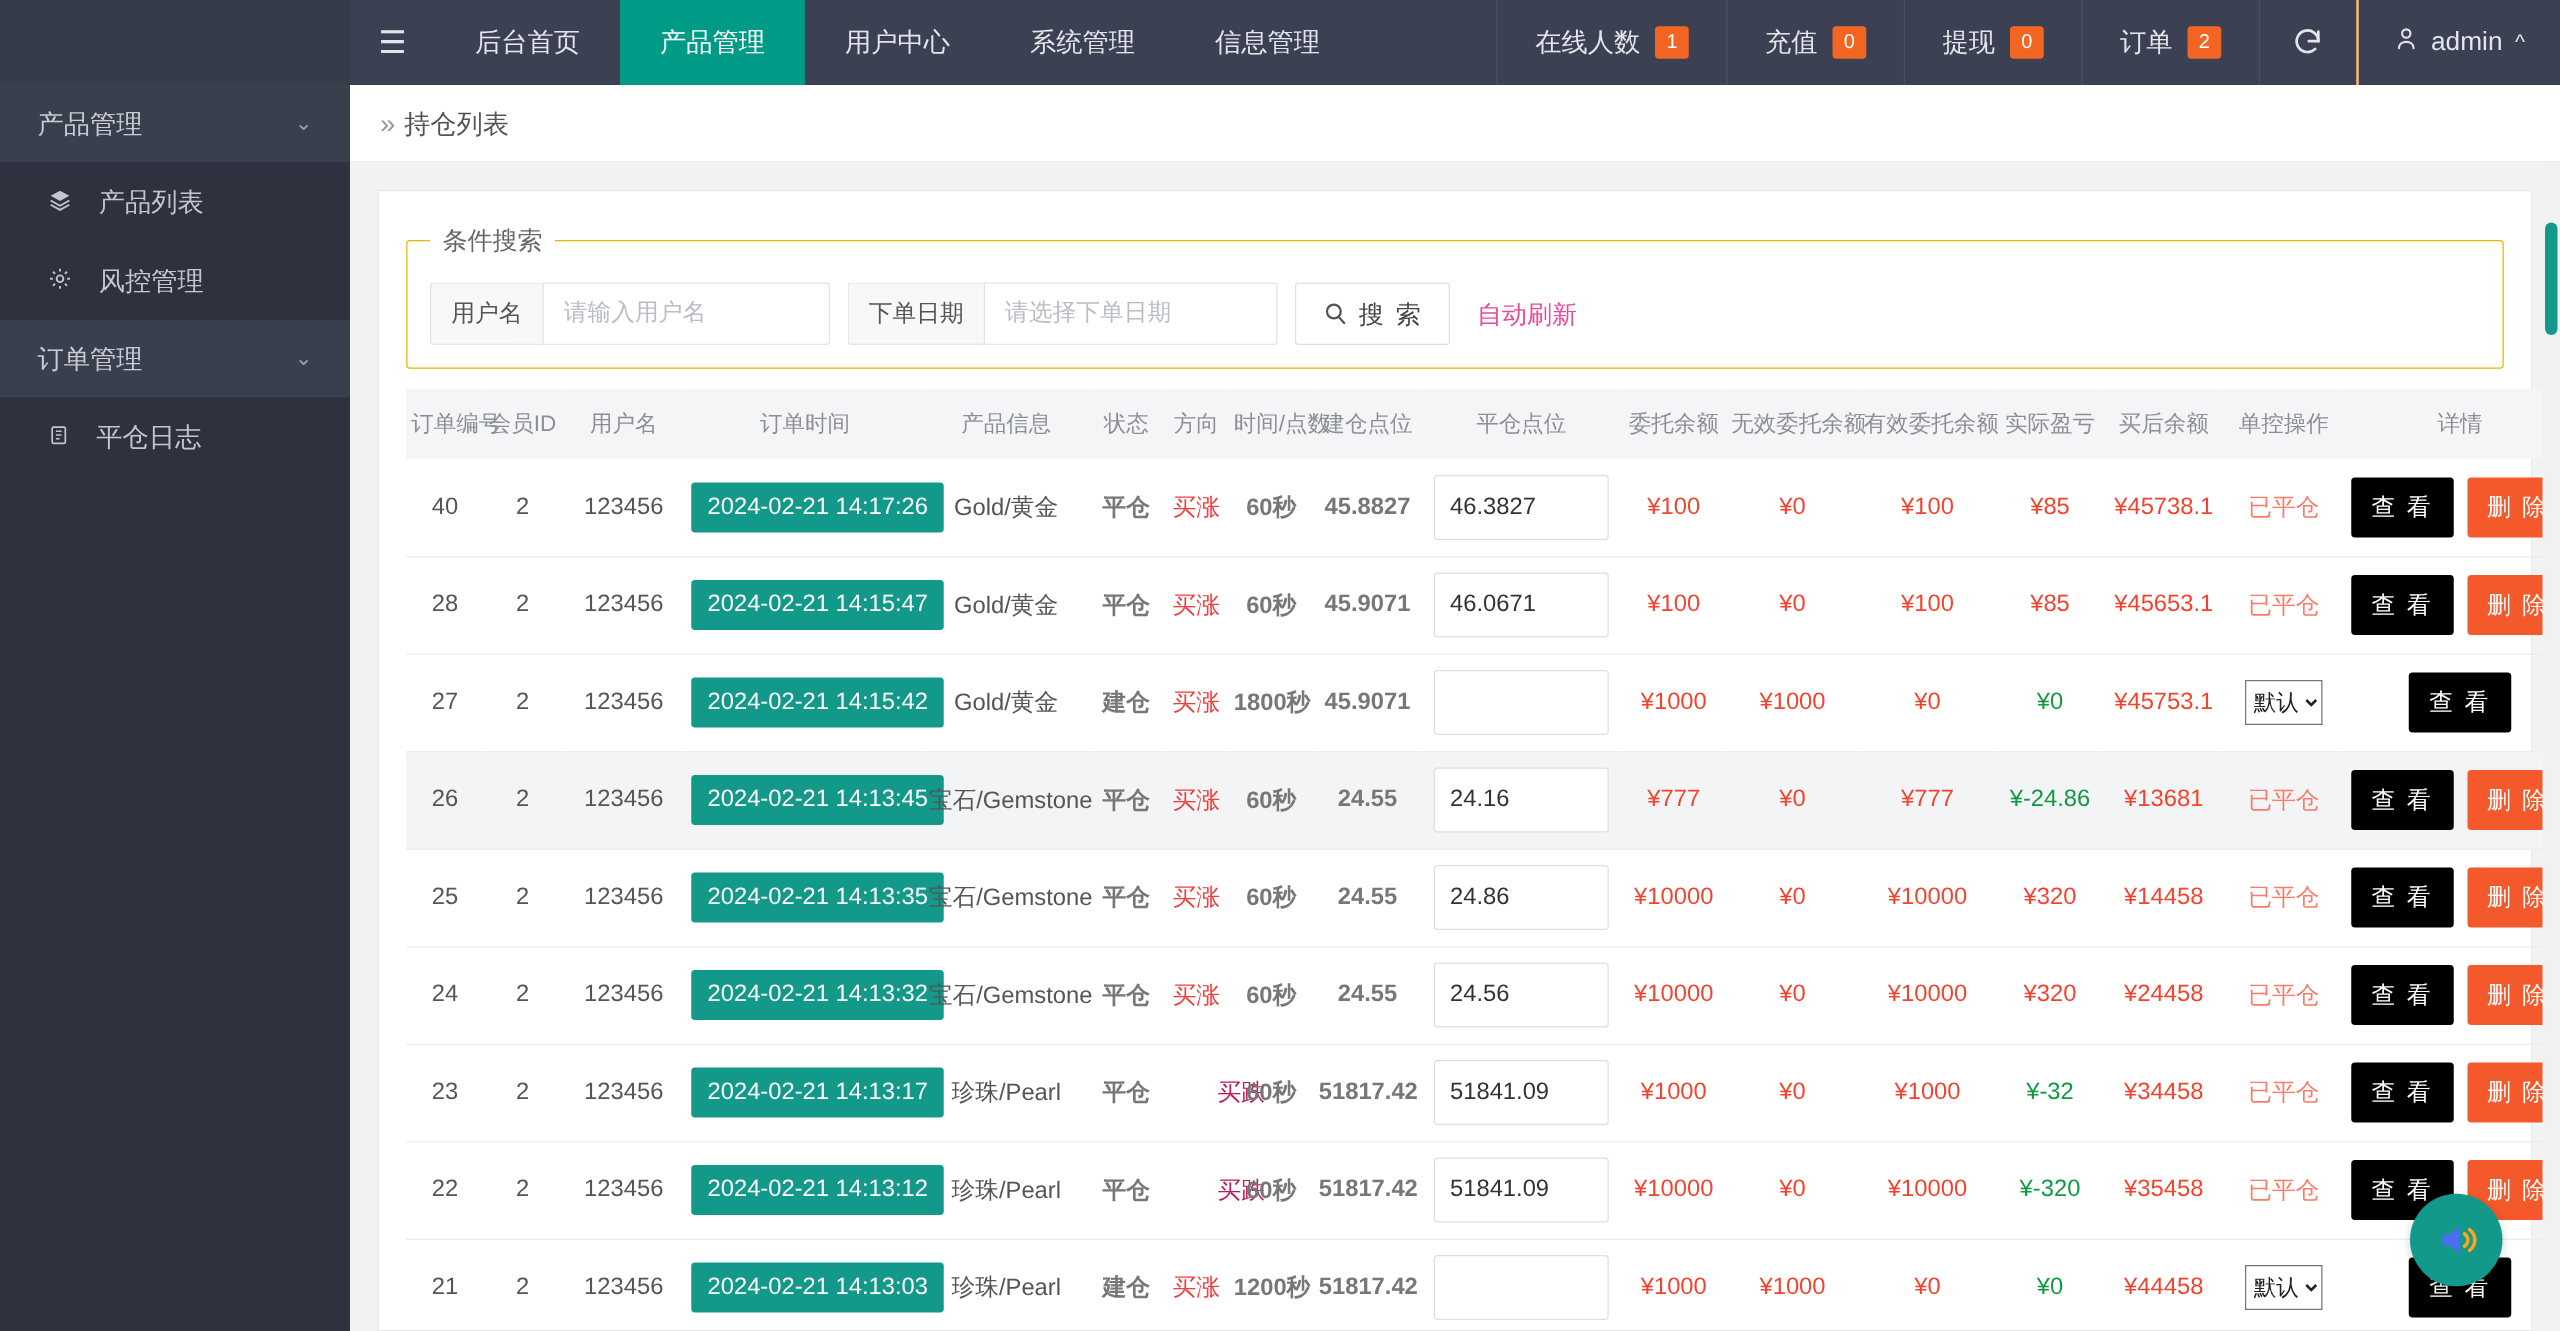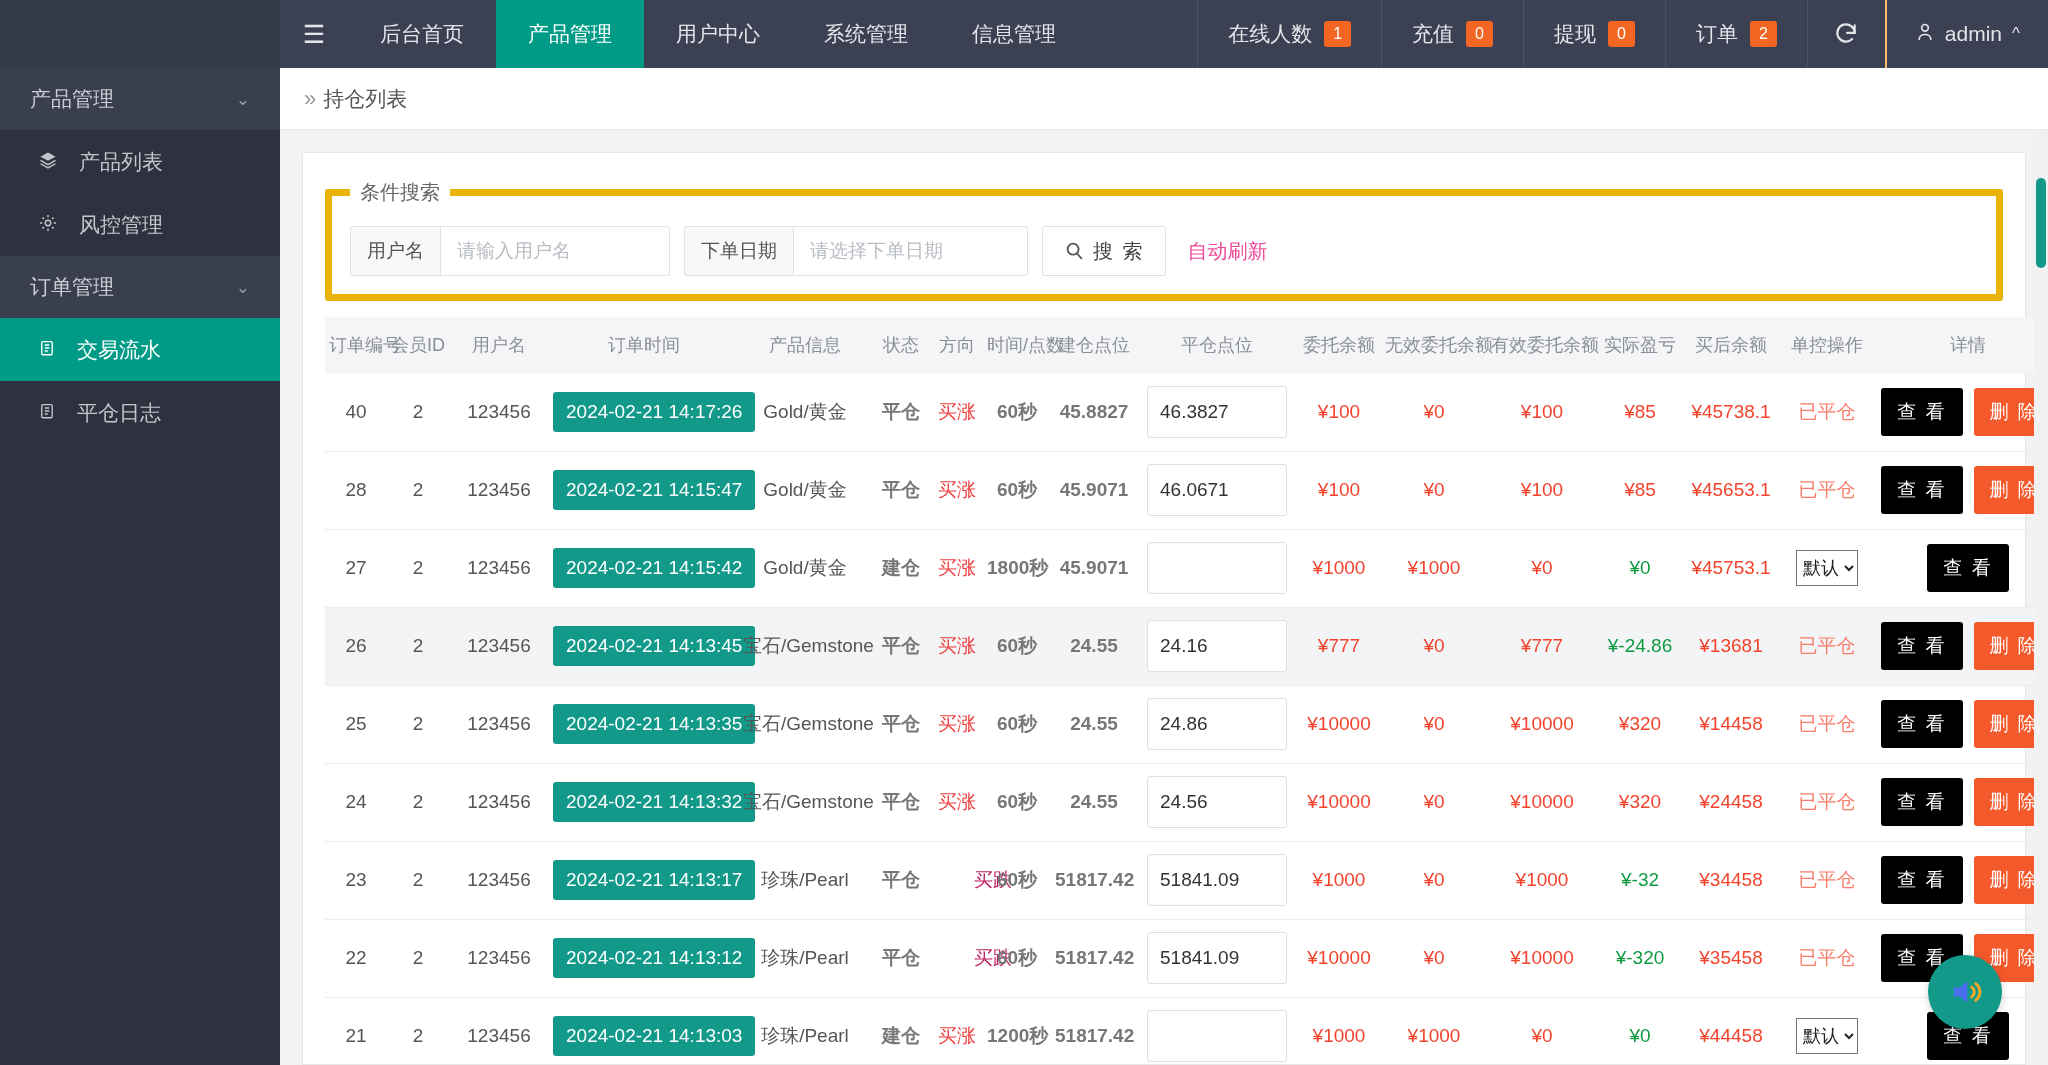--- a/index.html
+++ b/index.html
@@ -83,21 +83,21 @@
     position: absolute; left: 280px; top: 130px; right: 0; bottom: 0;
     background: #f2f2f2; padding: 22px 22px 0 22px; overflow: hidden;
   }
   #panel {
     background: #fff; border: 1px solid #e6e6e6; padding: 18px 22px 0 22px;
     height: 100%;
   }
 
   
   fieldset.search-box {
-    border: 7px solid #eab308; border-radius: 3px;
+    border: 1px solid #eab308; border-radius: 3px;
     padding: 14px 18px 18px 18px; margin: 8px 0 0 0;
   }
   fieldset.search-box legend {
     font-size: 20px; color: #666; padding: 0 10px;
   }
   .search-row { display: flex; align-items: center; gap: 14px; padding-top: 6px; }
   .input-group { display: flex; height: 50px; }
   .input-addon {
     display: flex; align-items: center; padding: 0 16px;
     background: #f7f8fa; border: 1px solid #e0e3e8; border-right: none;
@@ -210,27 +210,20 @@
       <div class="nav-item">
         <span class="nav-ico"><svg width="20" height="20" viewBox="0 0 24 24" fill="none" stroke="currentColor" stroke-width="1.8">
             <circle cx="12" cy="12" r="3.2"></circle>
             <path d="M12 2.5v2.6M12 18.9v2.6M21.5 12h-2.6M5.1 12H2.5M18.7 5.3l-1.9 1.9M7.2 16.8l-1.9 1.9M18.7 18.7l-1.9-1.9M7.2 7.2L5.3 5.3"></path>
           </svg></span>
         <span>风控管理</span>
       </div>
       <div class="nav-group-title">
         <span>订单管理</span>
         <span class="chev">⌄</span>
-      </div>
-      <div class="nav-item active">
-        <span class="nav-ico"><svg width="18" height="20" viewBox="0 0 24 24" fill="none" stroke="currentColor" stroke-width="1.8">
-            <rect x="5" y="3.5" width="14" height="17.5" rx="1.6"></rect>
-            <path d="M9 8h6M9 12h6M9 16h4"></path>
-          </svg></span>
-        <span>交易流水</span>
       </div>
       <div class="nav-item">
         <span class="nav-ico"><svg width="18" height="20" viewBox="0 0 24 24" fill="none" stroke="currentColor" stroke-width="1.8">
             <rect x="5" y="3.5" width="14" height="17.5" rx="1.6"></rect>
             <path d="M9 8h6M9 12h6M9 16h4"></path>
           </svg></span>
         <span>平仓日志</span>
       </div>
     </div>
 </div>

